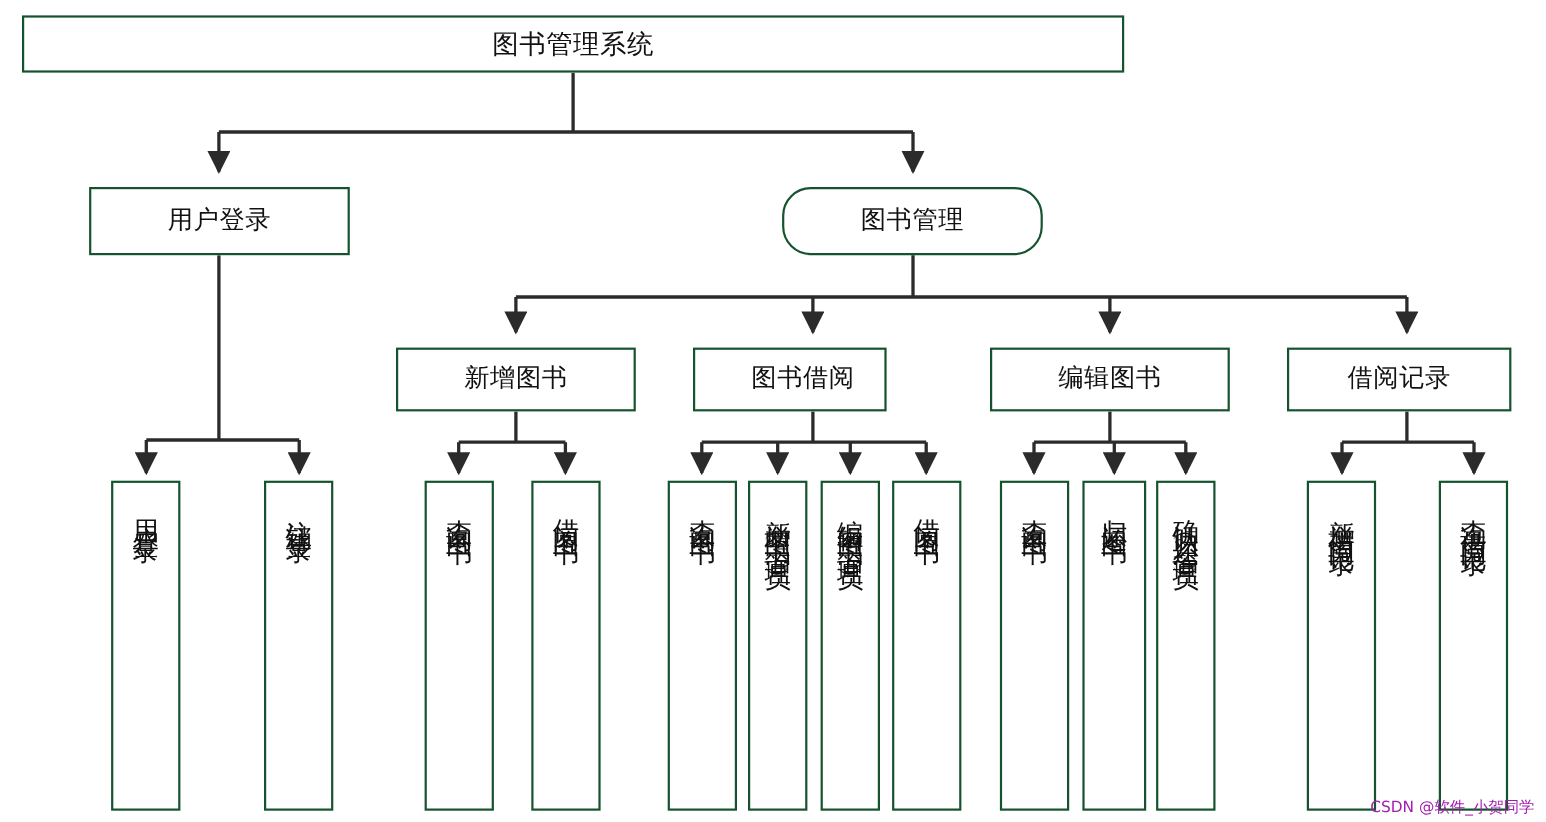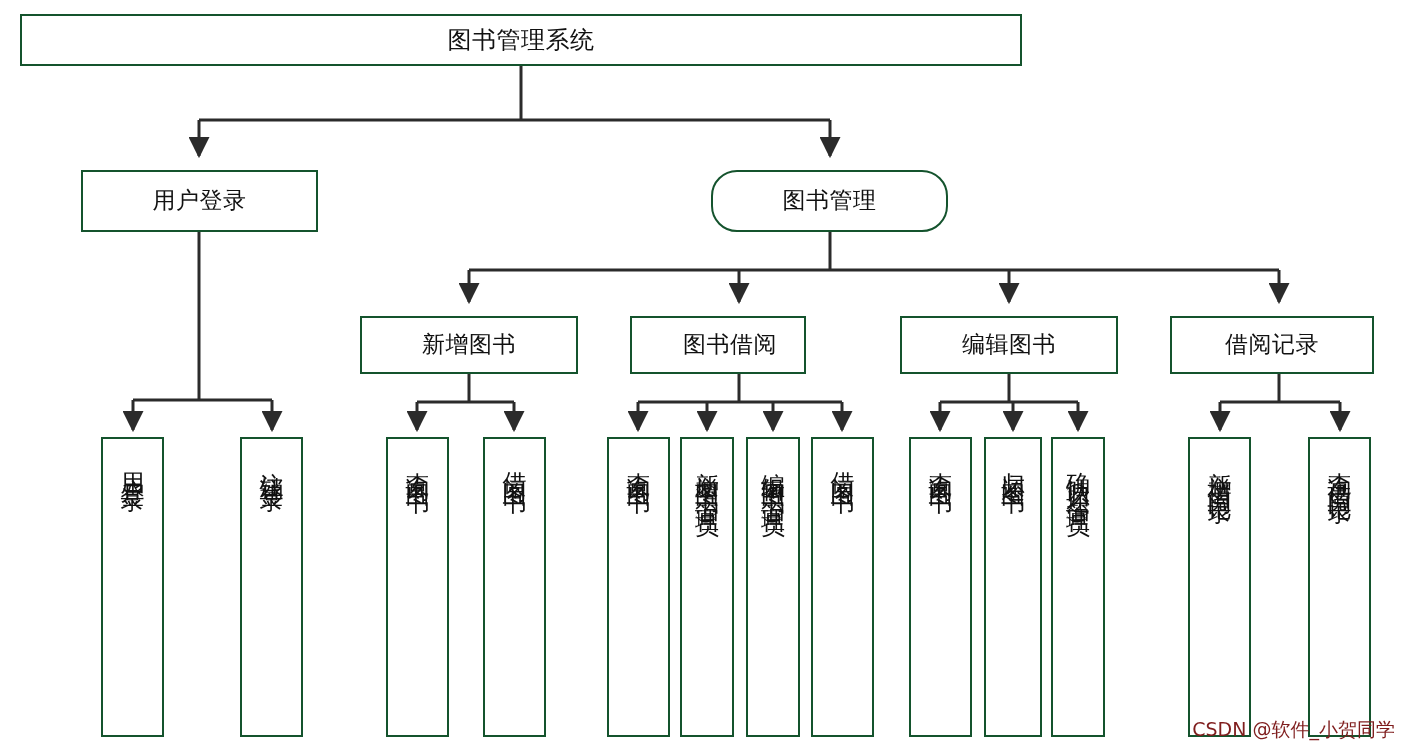--- a/index.html
+++ b/index.html
@@ -60,22 +60,22 @@
     text-orientation: upright;
     font-size: 24px;
     line-height: 1.0;
     letter-spacing: 6px;
     white-space: nowrap;
   }
   .watermark {
     position: absolute;
     right: 10px;
     bottom: 4px;
-    font-size: 19px;
-    color: #7f1d1d;
+    font-size: 14px;
+    color: #a21caf;
     white-space: nowrap;
     z-index: 5;
     font-family: "DejaVu Sans", "Liberation Sans", sans-serif;
   }
 </style>
 </head>
 <body>
 
 <div id="canvas">
 

